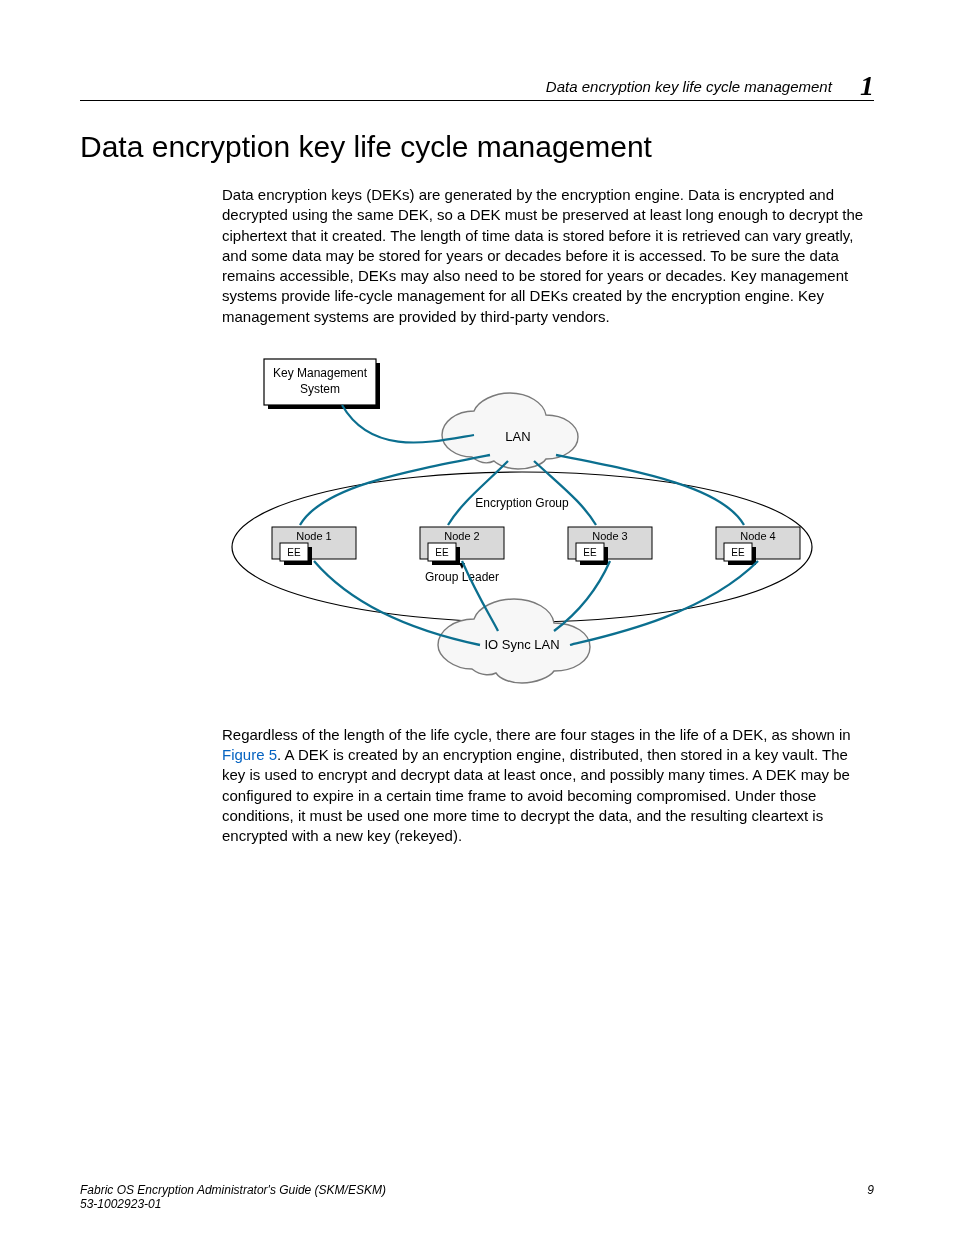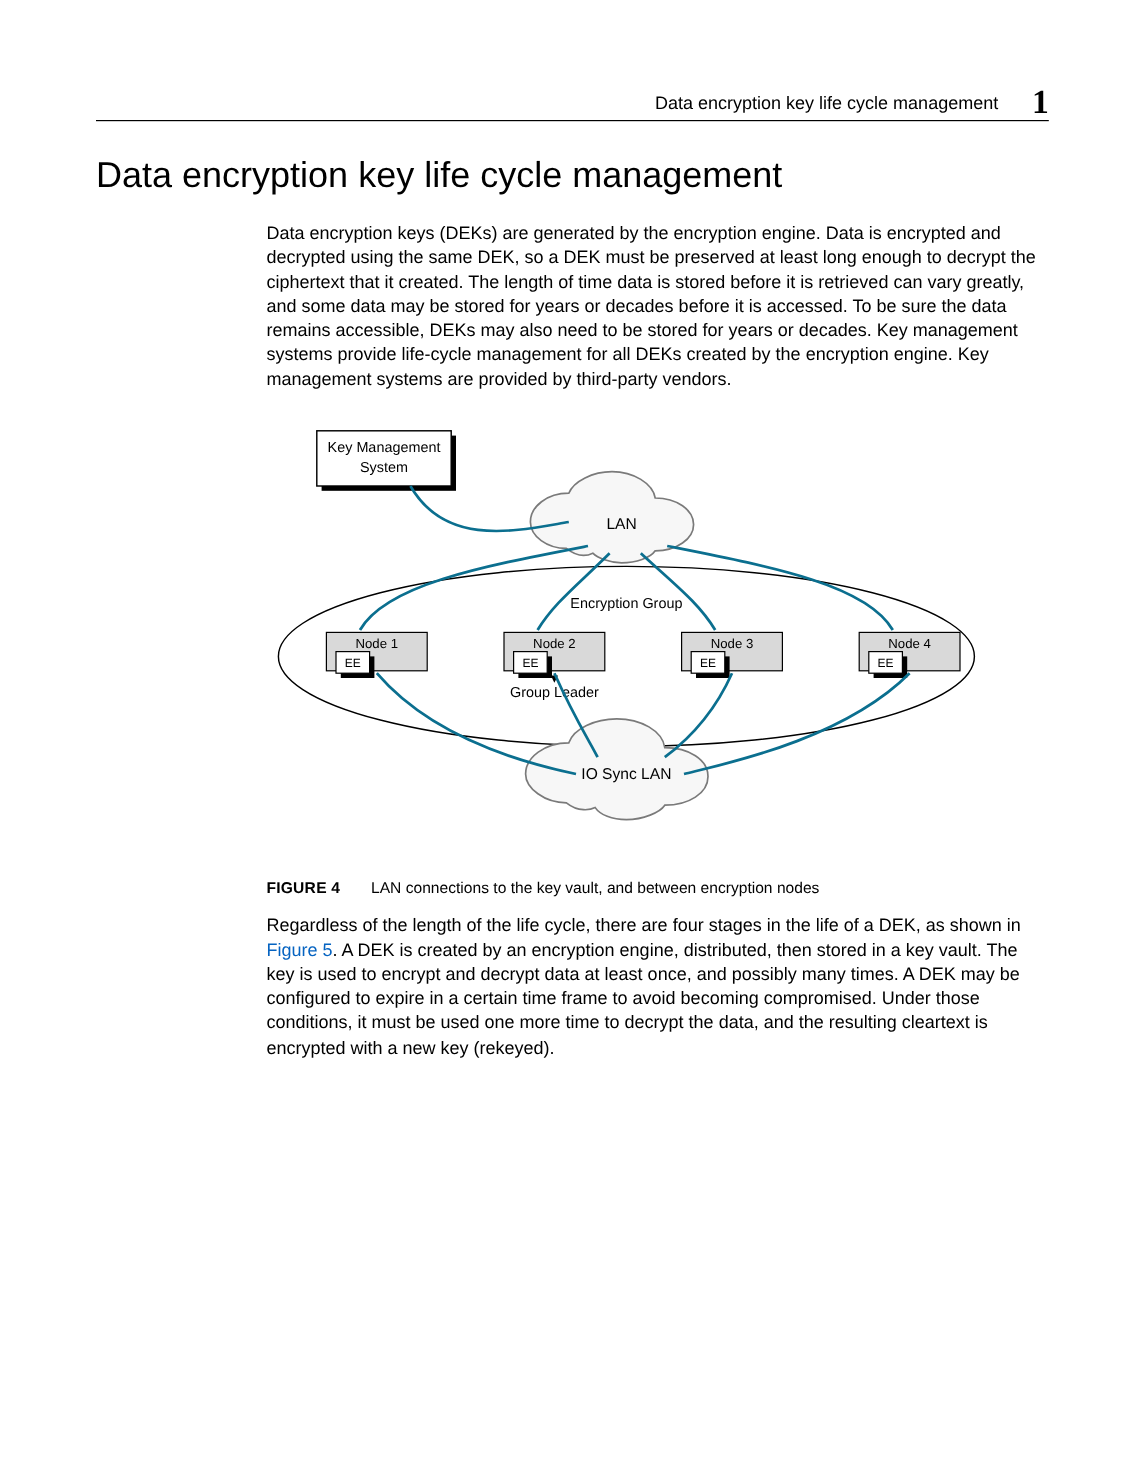--- a/index.html
+++ b/index.html
@@ -22,20 +22,21 @@
   .running-head {
     position: absolute;
     top: 70px;
     left: 0;
     width: 100%;
     box-sizing: border-box;
     padding: 0 80px 0 36px;
     text-align: right;
     font-size: 15px;
     color: #000;
+    font-style: italic;
   }
   .running-head .chnum {
     font-family: "Times New Roman", Times, serif;
     font-size: 28px;
     font-weight: 700;
     display: inline-block;
     vertical-align: middle;
     margin-left: 24px;
   }
   .running-head .chlabel {
@@ -203,24 +204,26 @@
 
         <g stroke="#0b6f8f" stroke-width="2.3" fill="none">
           <path d="M92,214  C140,270 220,290 258,298"></path>
           <path d="M240,214 C256,250 270,272 276,284"></path>
           <path d="M388,214 C372,250 348,272 332,284"></path>
           <path d="M536,214 C480,270 380,290 348,298"></path>
         </g>
       </svg>
     </div>
 
-    <div class="fig-caption">
-      <span class="fignum">FIGURE 4</span>
-      <span>LAN connections to the key vault, and between encryption nodes</span>
-    </div>
 
     <p>
       <span>Regardless of the length of the life cycle, there are four stages in the life of a DEK, as shown in </span><span class="link">Figure 5</span><span>. A DEK is created by an encryption engine, distributed, then stored in a key vault. The key is used to encrypt and decrypt data at least once, and possibly many times. A DEK may be configured to expire in a certain time frame to avoid becoming compromised. Under those conditions, it must be used one more time to decrypt the data, and the resulting cleartext is encrypted with a new key (rekeyed).</span>
     </p>
   </div>
 
+  <div class="footer">
+    <span>Fabric OS Encryption Administrator's Guide (SKM/ESKM)</span>
+    <span class="pg">9</span>
+    <br>
+    <span>53-1002923-01</span>
+  </div>
 
 </div>
 
 </body></html>

